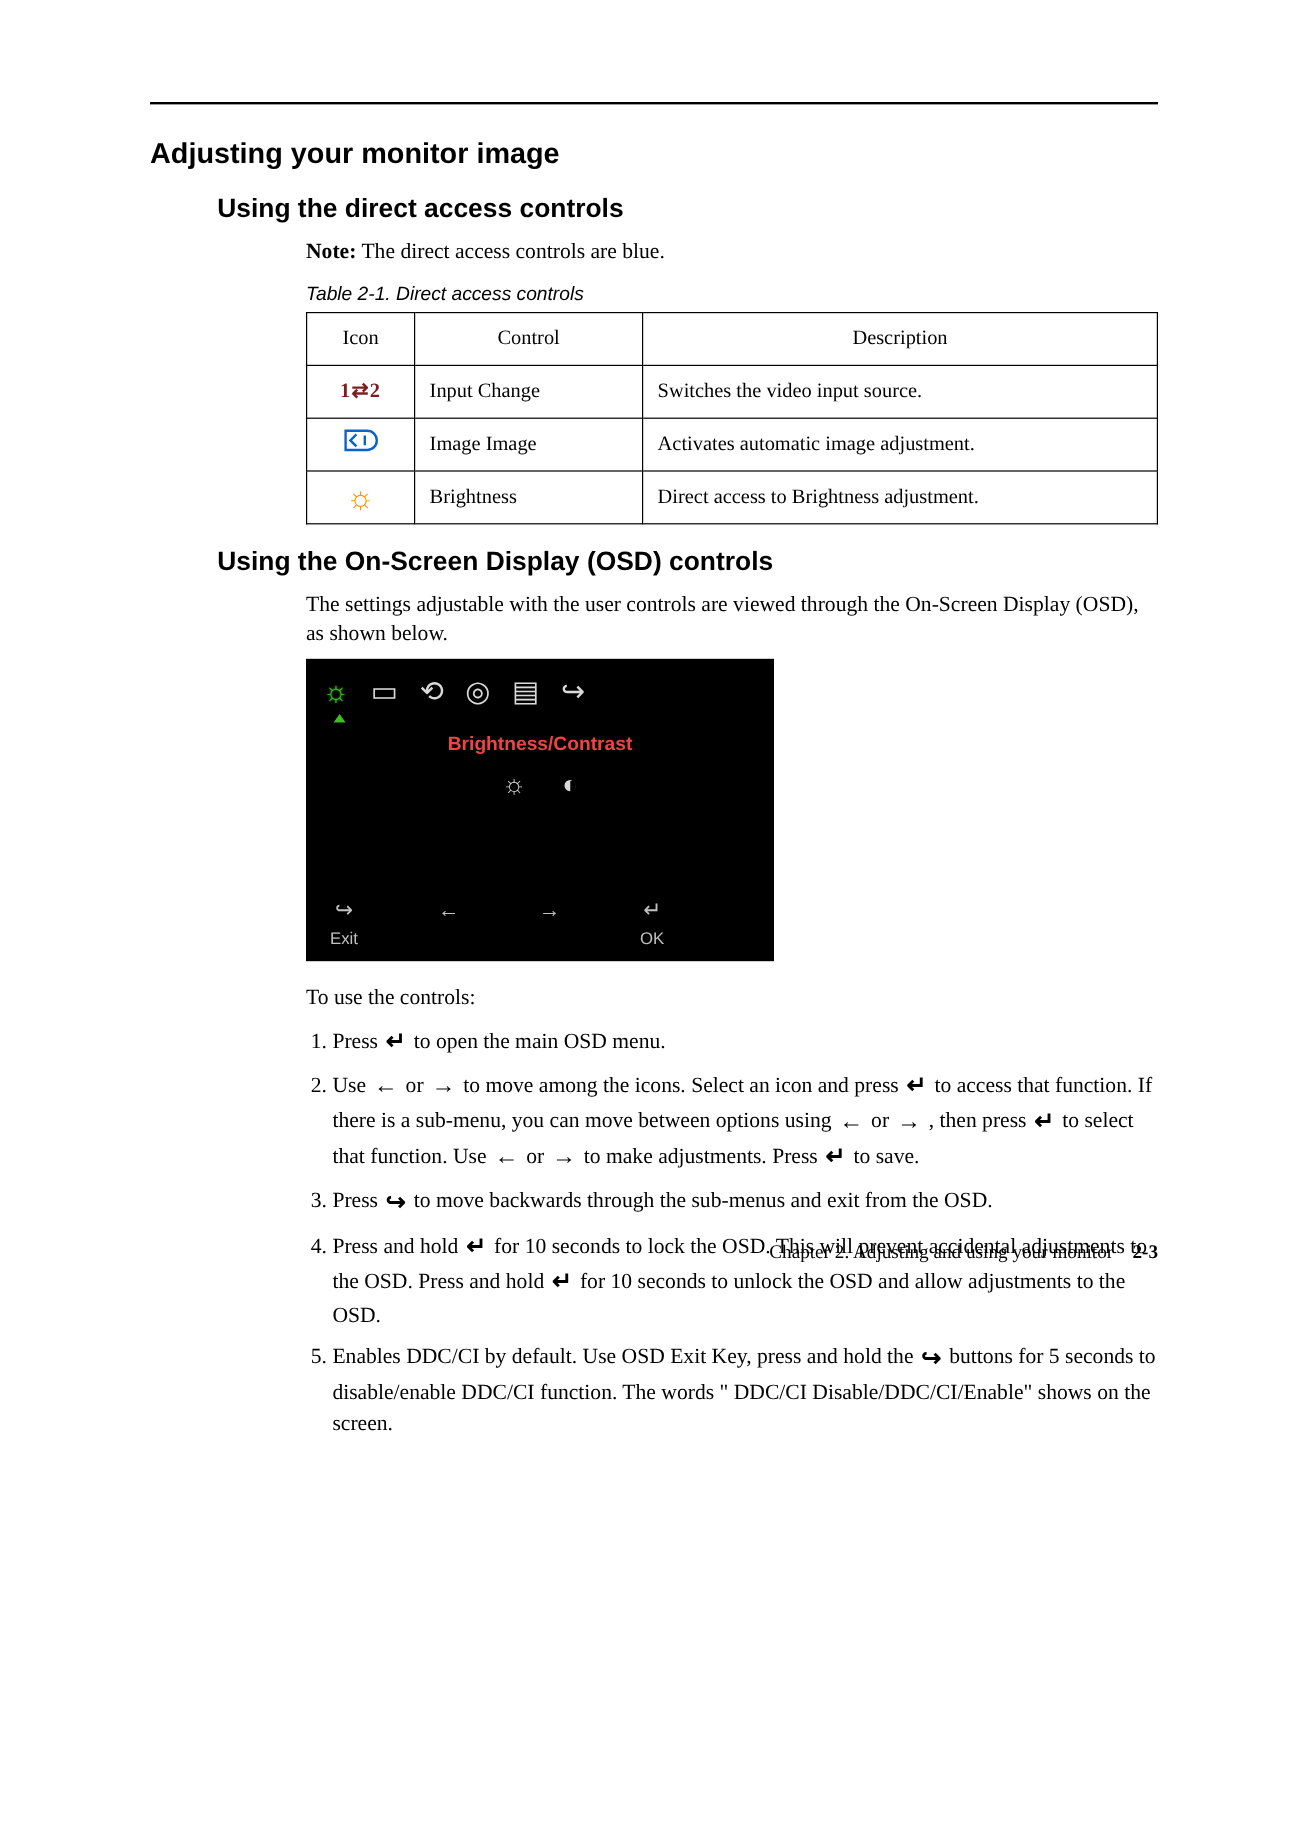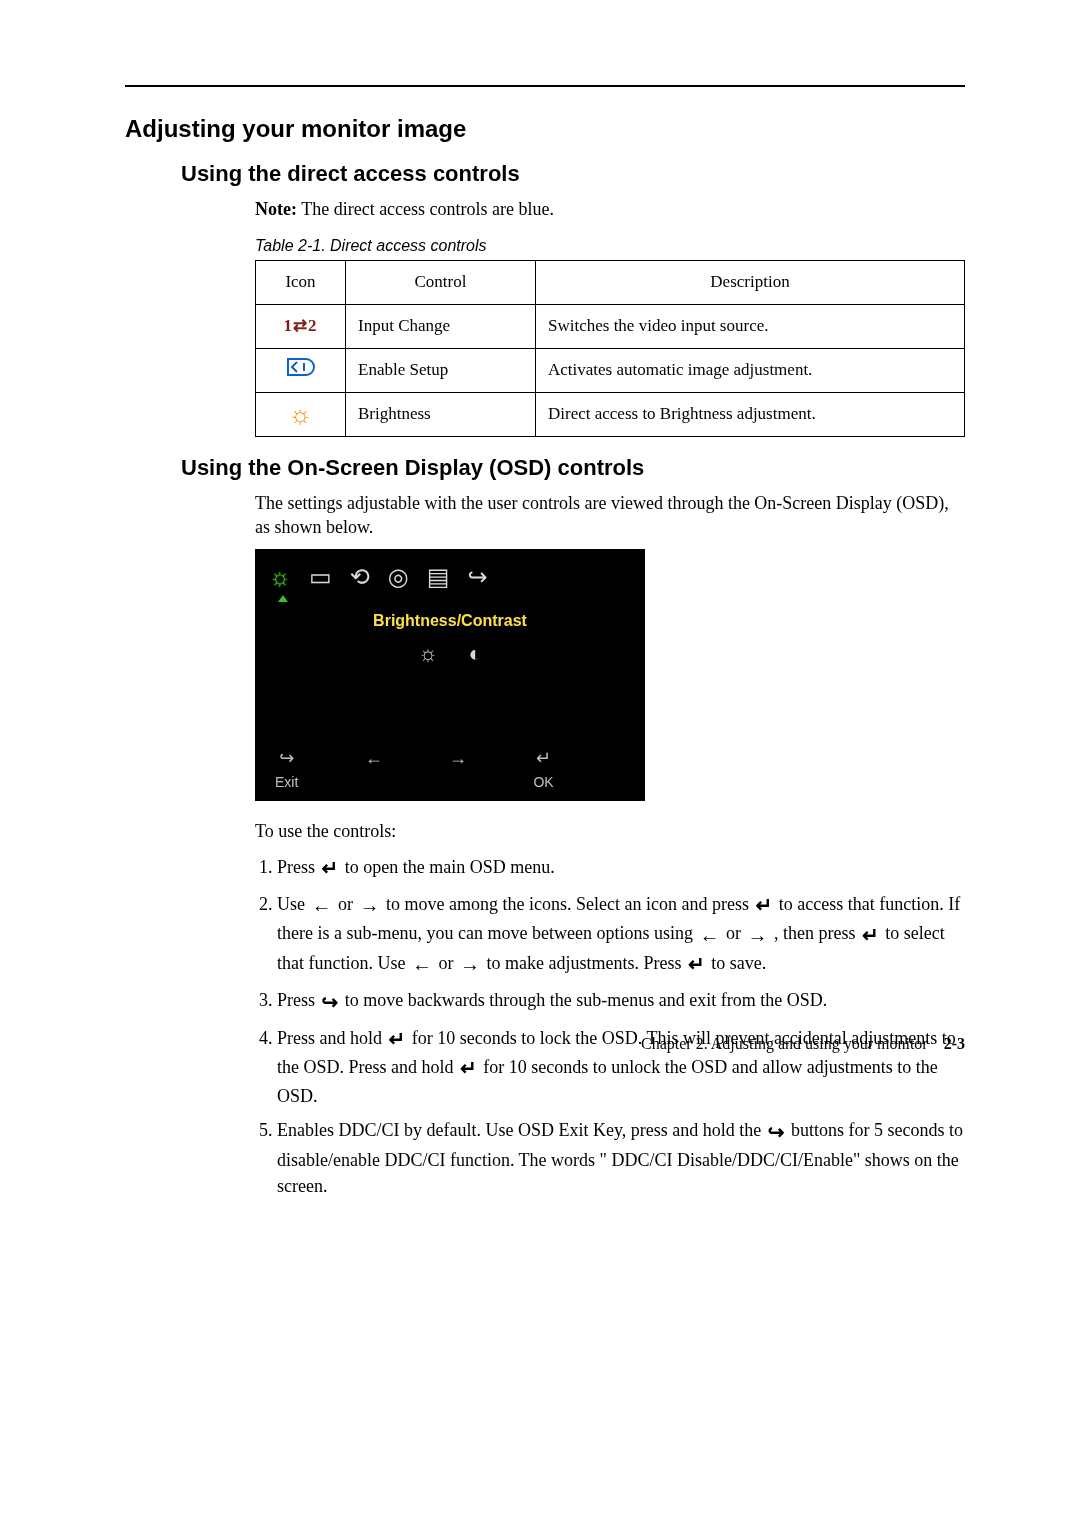--- a/index.html
+++ b/index.html
@@ -89,21 +89,21 @@
   .osd-top .glyph { font-size: 24px; color:#d9d9d9; }
   .osd-top .glyph.sel { color:#3fbf1f; text-shadow:0 0 2px #3fbf1f; }
   .osd-sel-mark {
     position:absolute; top:46px; left:23px;
     width:0; height:0;
     border-left:5px solid transparent;
     border-right:5px solid transparent;
     border-bottom:7px solid #3fbf1f;
   }
   .osd-title {
-    color:#fde047;
+    color:#ef4444;
     font-weight:700;
     font-size:16px;
     text-align:center;
     margin-top:10px;
   }
   .osd-sub {
     display:flex;
     justify-content:center;
     gap:30px;
     margin-top:8px;
@@ -186,21 +186,21 @@
         <tr>
           <td class="icon-cell">
             <span class="icon-setup">
               <svg width="34" height="24" viewBox="0 0 34 24">
                 <path d="M4 4 h18 a8 8 0 0 1 0 16 h-18 z" fill="none" stroke="#0a63c9" stroke-width="2"></path>
                 <path d="M13 7 l-5 5 l5 5" fill="none" stroke="#0a63c9" stroke-width="2"></path>
                 <line x1="20" y1="8" x2="20" y2="16" stroke="#0a63c9" stroke-width="2"></line>
               </svg>
             </span>
           </td>
-          <td>Enable Setup</td>
+          <td>Image Image</td>
           <td>Activates automatic image adjustment.</td>
         </tr>
         <tr>
           <td class="icon-cell">
             <span class="icon-bright">☼</span>
           </td>
           <td>Brightness</td>
           <td>Direct access to Brightness adjustment.</td>
         </tr>
       </tbody>

